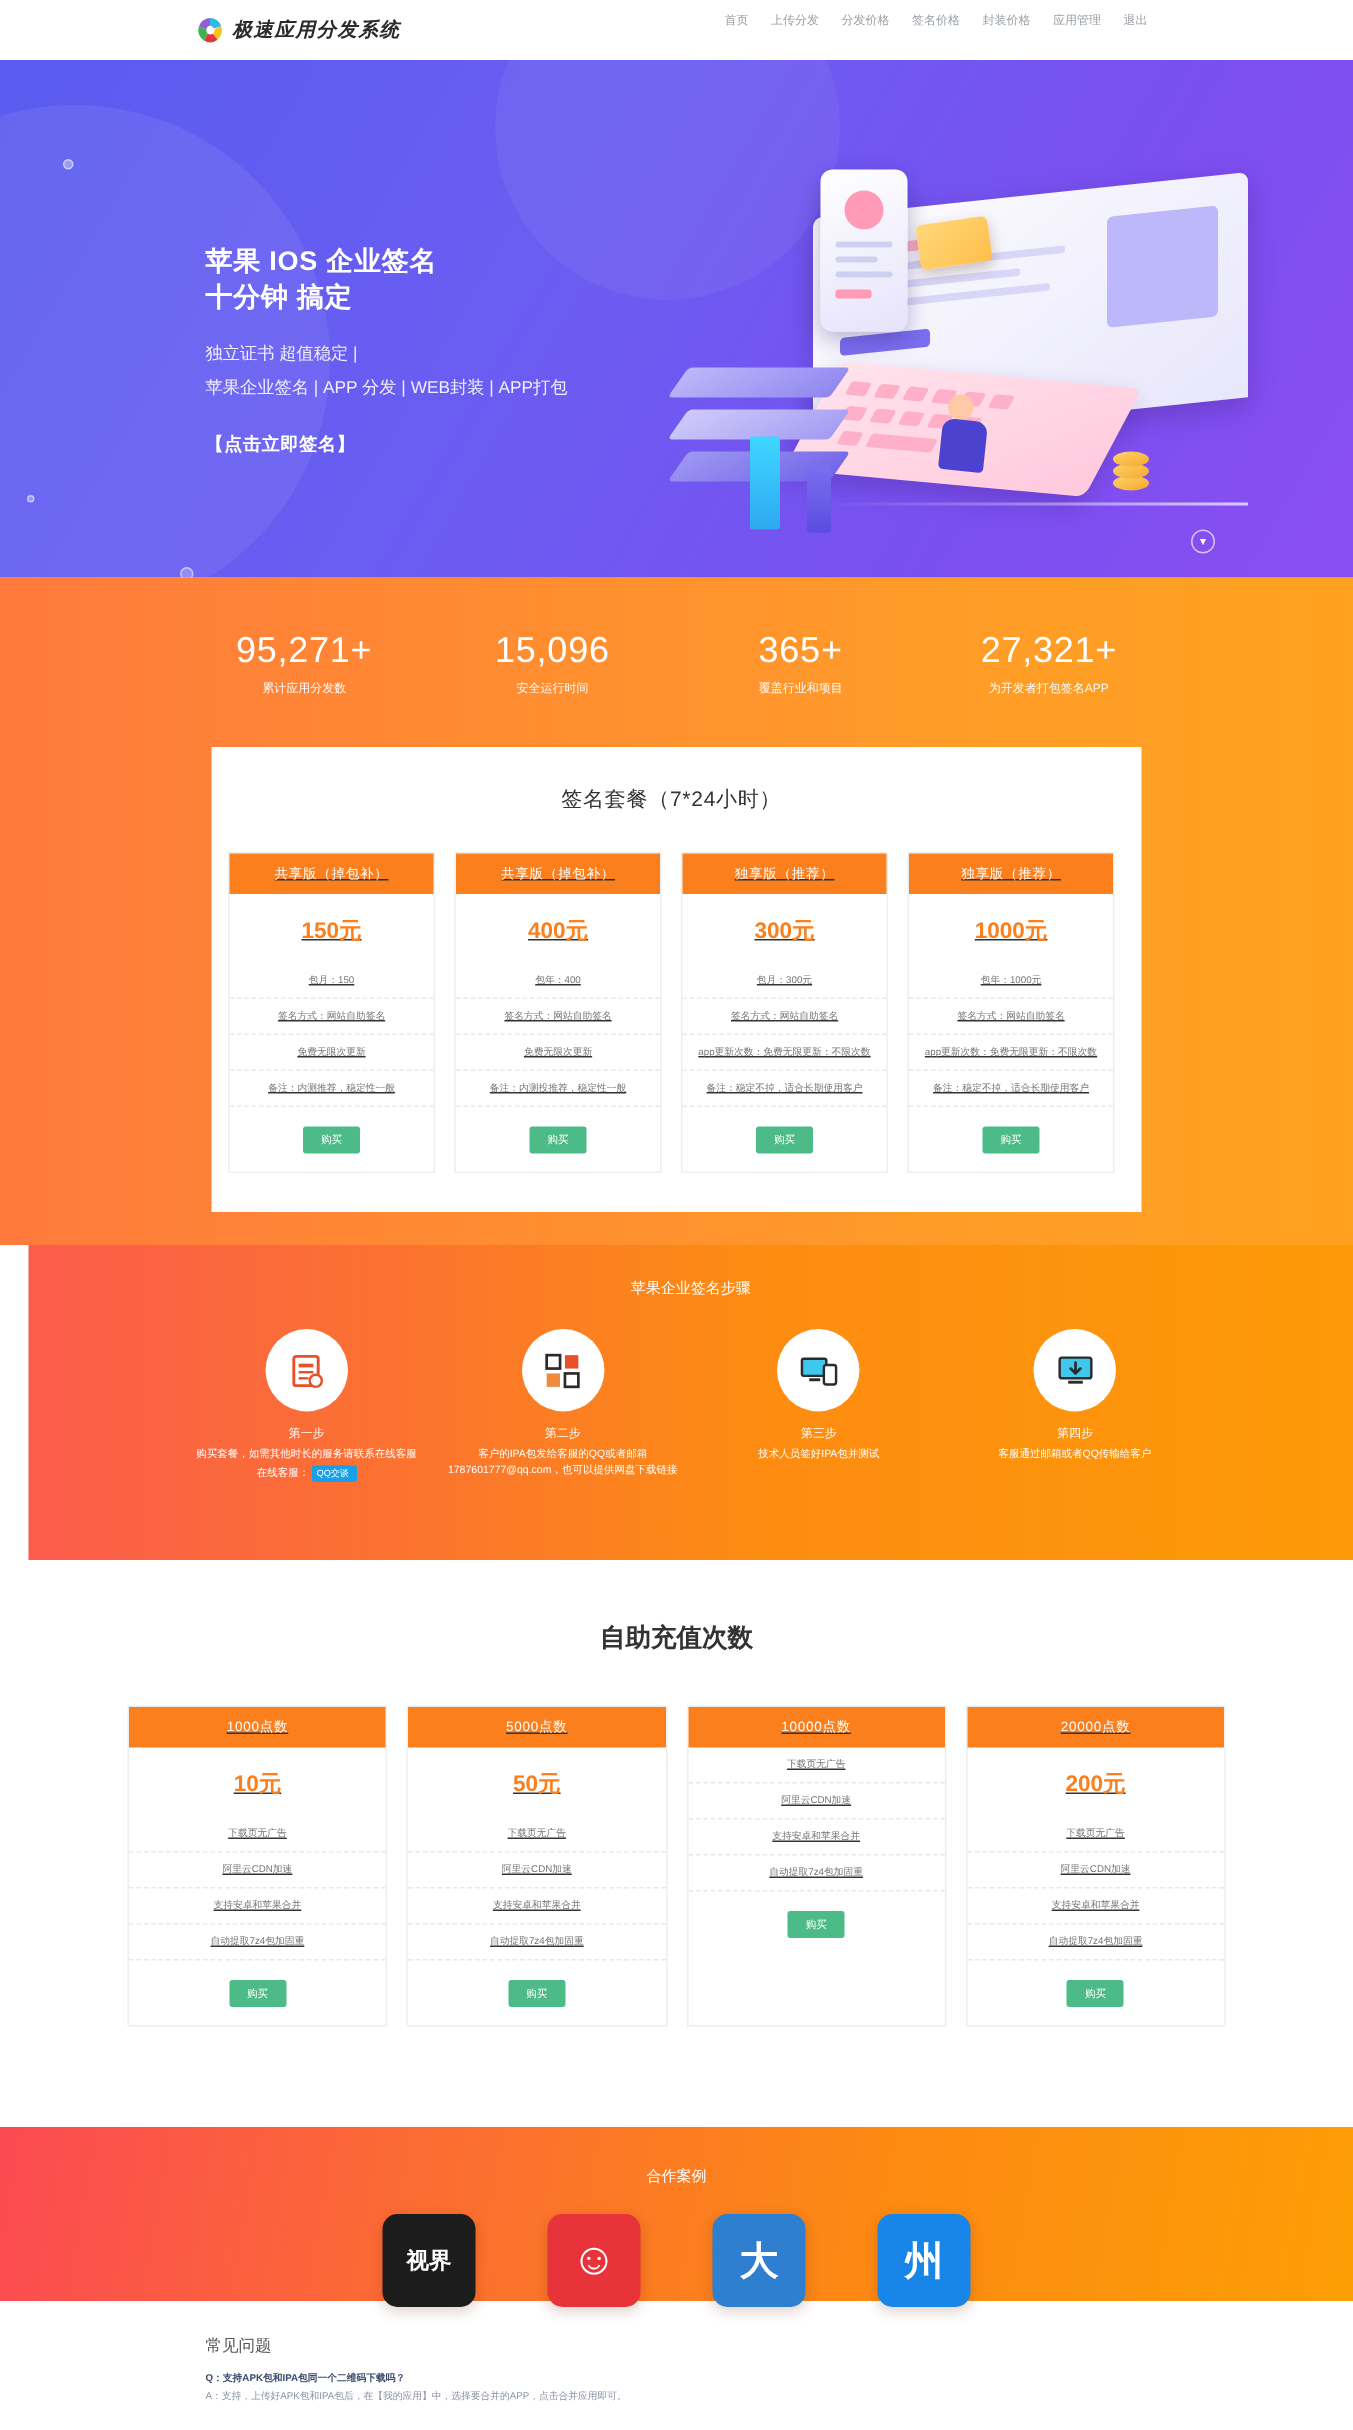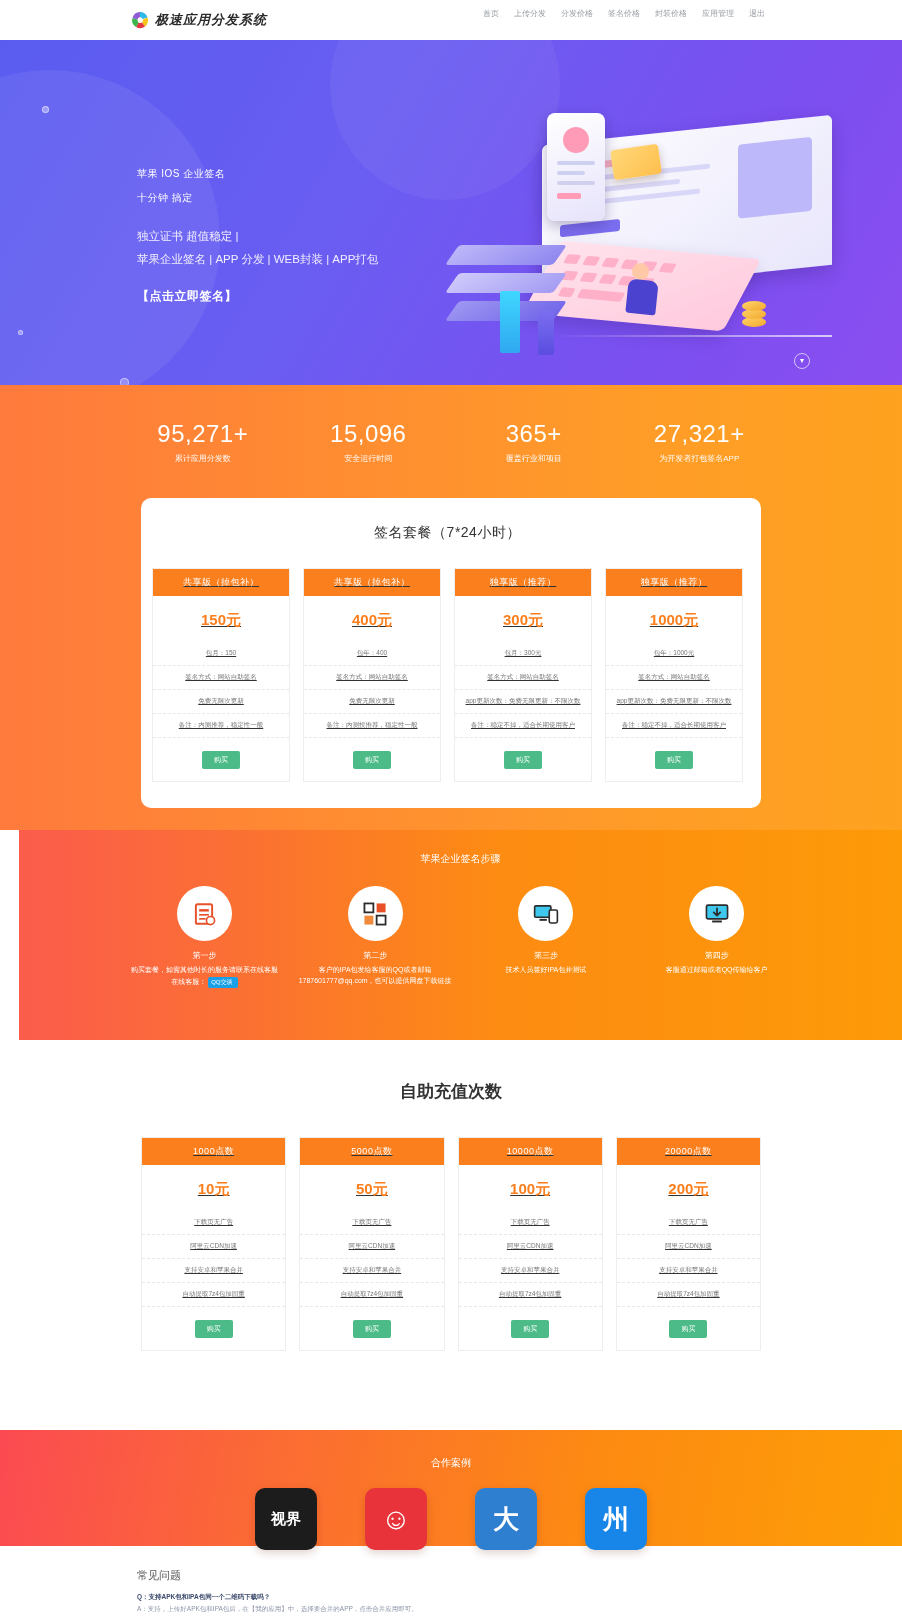--- a/index.html
+++ b/index.html
@@ -64,21 +64,21 @@
   }
   .blob-a { width: 340px; height: 340px; left: -120px; top: 30px; }
   .blob-b { width: 230px; height: 230px; left: 330px; top: -70px; background: rgba(255,255,255,0.05); }
   .dot { position: absolute; border-radius: 50%; border: 1px solid rgba(255,255,255,0.5); }
   .dot1 { width: 7px; height: 7px; left: 42px; top: 66px; background: rgba(255,255,255,.35); }
   .dot2 { width: 5px; height: 5px; left: 18px; top: 290px; background: rgba(255,255,255,.3); }
   .dot3 { width: 9px; height: 9px; left: 120px; top: 338px; background: rgba(255,255,255,.25); }
 
   .hero-copy { position: absolute; left: 137px; top: 122px; }
   .hero-h1 {
-    font-size: 10px; font-weight: normal; color: #fff;
+    font-size: 18px; font-weight: bold; color: #fff;
     line-height: 24px; letter-spacing: .5px;
   }
   .hero-sub {
     margin-top: 16px;
     font-size: 11.5px; color: #f2efff; line-height: 21px;
   }
   .hero-cta {
     margin-top: 18px;
     font-size: 12px; color: #ffffff; font-weight: bold; letter-spacing: .5px;
   }
@@ -146,21 +146,20 @@
   .stat-lbl { font-size: 8px; margin-top: 5px; opacity: .96; }
 
   
   .pricing-band {
     background: linear-gradient(90deg,#ff7a3d 0%, #ff8b32 35%, #ff9c28 70%, #ffa21f 100%);
     padding: 0 0 22px 0;
   }
   .panel {
     width: 620px; margin: 0 auto; background: #fff;
     padding: 26px 18px 26px 11px;
-    border-radius: 10px;
   }
   .panel-title {
     text-align: center; font-size: 14px; color: #333; font-weight: normal;
     margin-bottom: 26px; letter-spacing: .5px;
   }
   .cards { display: flex; gap: 13px; }
   .card {
     flex: 1; border: 1px solid #eee; background: #fff; text-align: center;
     padding-bottom: 12px;
     text-decoration: underline;
@@ -199,21 +198,21 @@
   .step-desc { color: #fff; font-size: 7px; line-height: 11px; padding: 0 6px; }
   .qq-line { margin-top: 2px; font-size: 7px; color: #fff; }
   .qq-badge {
     display: inline-block; background: #19a0e8; color: #fff;
     font-size: 6px; padding: 1px 5px 1px 3px; border-radius: 2px; margin-left: 2px;
   }
 
   
   .recharge { background: #fff; padding: 40px 0 67px; }
   .recharge-title { text-align: center; font-size: 17px; color: #333; margin-bottom: 34px; }
-  .recharge-cards { width: 620px; margin: 12px auto; display: flex; gap: 13px; }
+  .recharge-cards { width: 732px; margin: 0 auto; display: flex; gap: 13px; }
 
   
   .partners {
     background: linear-gradient(100deg,#fb4a52 0%, #fb6b34 30%, #fd8a12 65%, #fd9e06 100%);
     padding: 26px 0 34px;
     height: 116px;
   }
   .partners-title { text-align: center; color: #fff; font-size: 10px; margin-bottom: 18px; }
   .partner-row { display: flex; justify-content: center; gap: 48px; }
   .p-logo {
@@ -469,21 +468,20 @@
       <div class="card-price">50元</div>
       <div class="feat">下载页无广告</div>
       <div class="feat">阿里云CDN加速</div>
       <div class="feat">支持安卓和苹果合并</div>
       <div class="feat">自动提取7z4包加固重</div>
       <button class="buy-btn">购买</button>
     </div>
 
     <div class="card">
       <div class="card-head">10000点数</div>
-      <div class="card-price">100元</div>
       <div class="feat">下载页无广告</div>
       <div class="feat">阿里云CDN加速</div>
       <div class="feat">支持安卓和苹果合并</div>
       <div class="feat">自动提取7z4包加固重</div>
       <button class="buy-btn">购买</button>
     </div>
 
     <div class="card">
       <div class="card-head">20000点数</div>
       <div class="card-price">200元</div>

